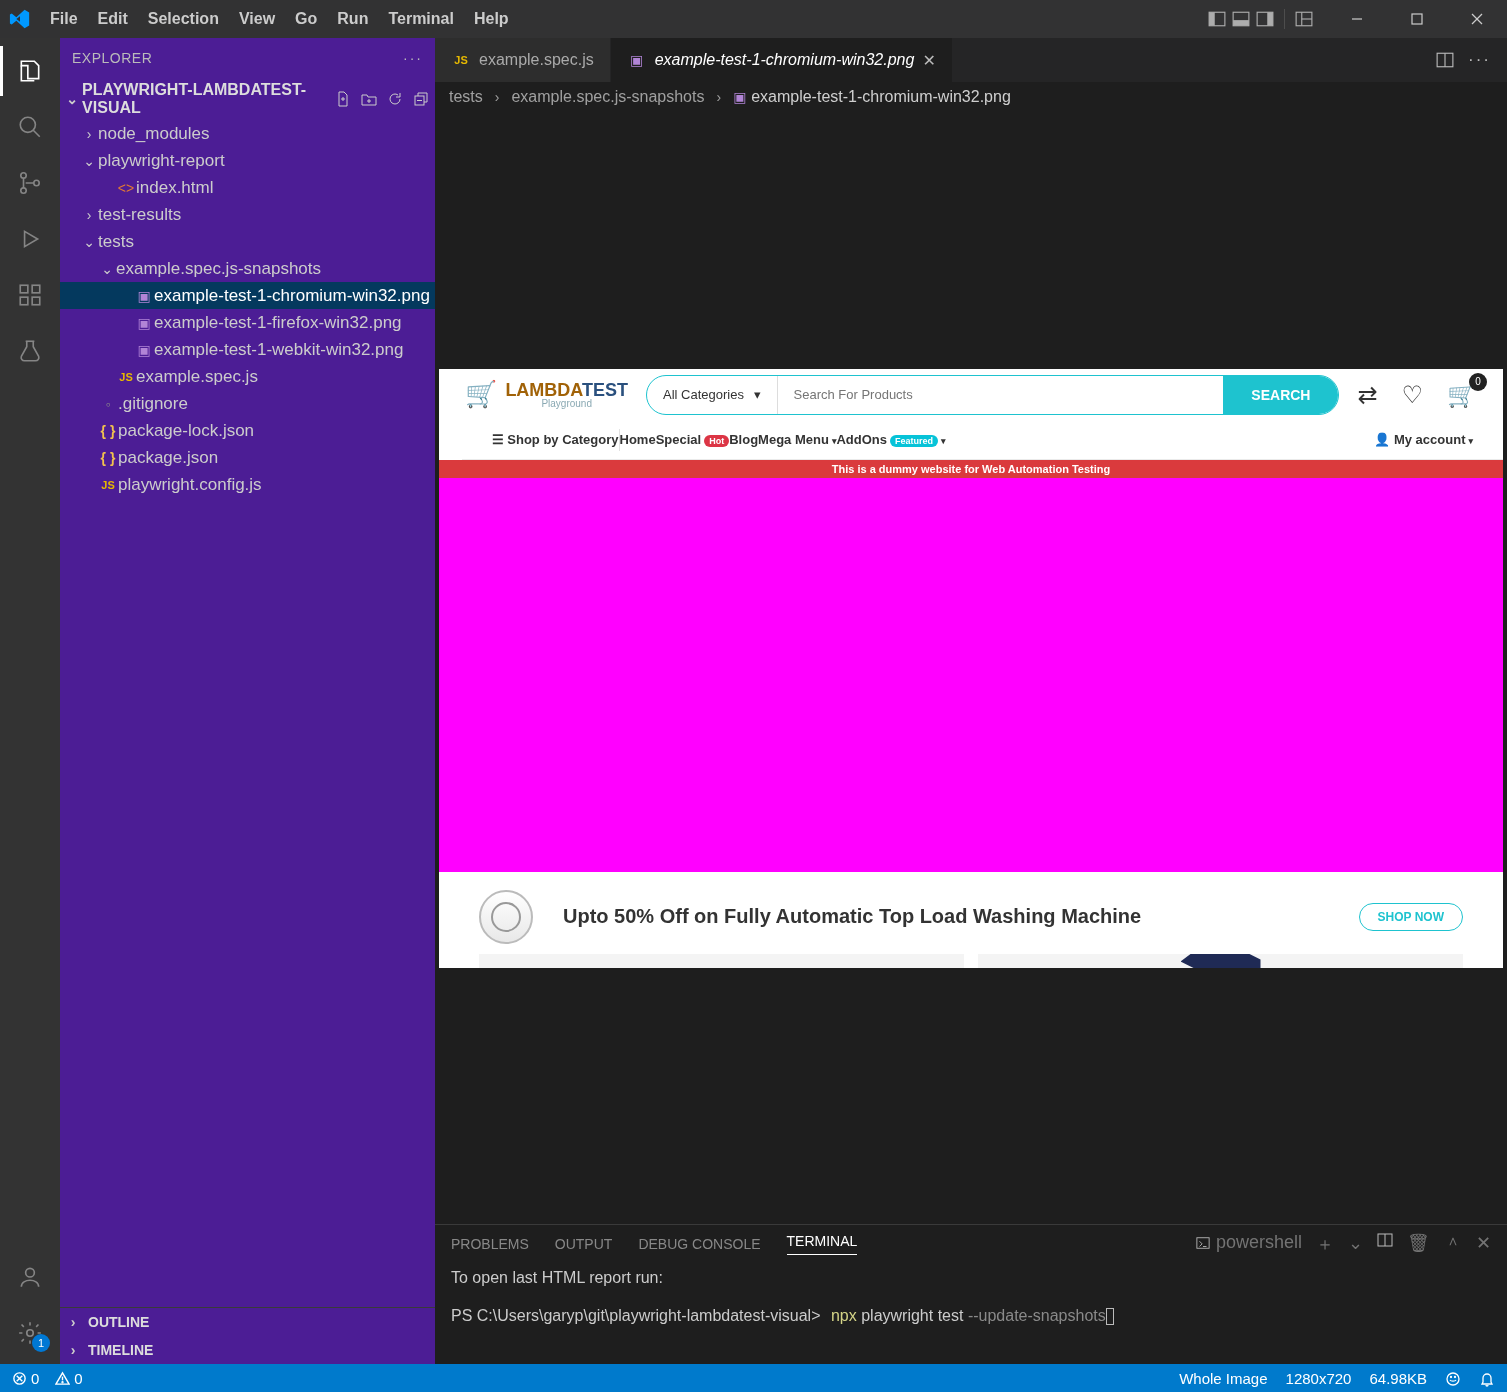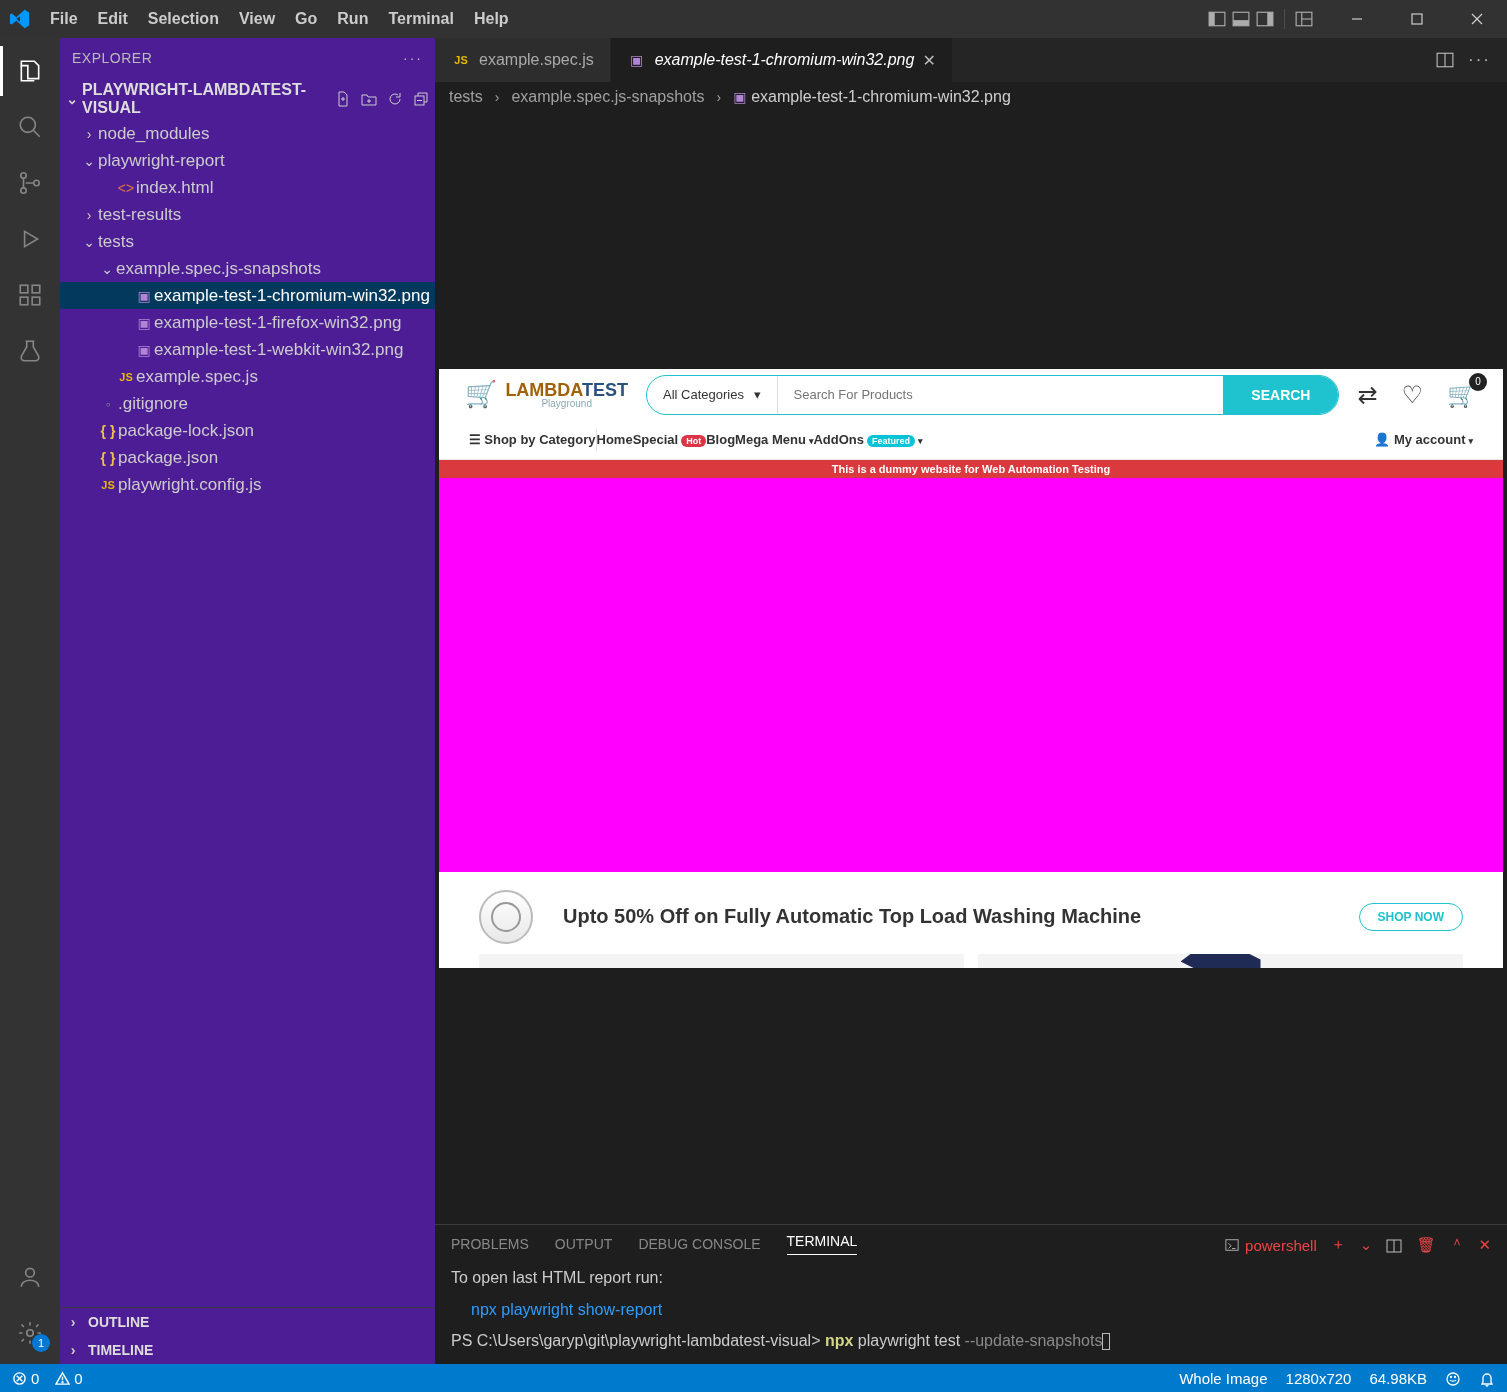--- a/index.html
+++ b/index.html
@@ -70,21 +70,21 @@
 .lt-logo .txt b{ color:#2a507e; font-weight:600; font-size:18px;}
 .lt-logo .txt b span{color:#a16207;}
 .lt-logo .txt small{ color:#8aa9b3; font-size:10px; display:block; text-align:center;}
 .search-wrap { flex:1; display:flex; align-items:center; border:1.5px solid #1ec3cf; border-radius:30px; overflow:hidden; height:40px; }
 .search-wrap .cat { padding:0 16px; border-right:1px solid #ddd; font-size:13px; display:flex; align-items:center; gap:10px; height:100%; }
 .search-wrap input { flex:1; border:none; outline:none; padding:0 16px; font-size:13px; color:#666; }
 .search-wrap .btn { background:#1ec3cf; color:#fff; padding:0 28px; font-weight:700; font-size:14px; height:100%; display:flex; align-items:center; border:none;}
 .pv-right { display:flex; align-items:center; gap:24px; font-size:24px; color:#333; }
 .pv-right .cart-rel{position:relative;}
 .pv-right .cart-badge{position:absolute;top:-8px;right:-10px;background:#222;color:#fff;border-radius:50%;width:18px;height:18px;font-size:10px;display:flex;justify-content:center;align-items:center;}
-.pv-nav { display:flex; align-items:center; padding:8px 30px; border-bottom:1px solid #eaeaea; font-size:13px; font-weight:600; color:#333;}
+.pv-nav { display:flex; align-items:center; padding:8px 30px; border-bottom:1px solid #eaeaea; font-size:13px; font-weight:600; color:#333;margin-left:23px;}
 .pv-nav .pill{background:#dc3545;color:#fff;font-size:9px;padding:1px 5px;border-radius:6px;margin-left:3px;font-weight:700;}
 .pv-nav .pill.teal{background:#06c3d8;}
 .pv-nav .caret{margin-left:3px;font-size:9px;}
 .pv-nav .navsep{width:1px;height:22px;background:#e2e2e2;}
 .banner { background:#da3a3d; color:#fff; text-align:center; font-size:11px; font-weight:600; padding:3px; }
 .diff-area { flex:1; background:#ff00ff; }
 .promo { display:flex; align-items:center; gap:30px; padding:18px 40px 10px; }
 .promo .wm-ic{ width:54px; height:54px; border:2px solid #bbb; border-radius:50%; position:relative; background:linear-gradient(#fff,#e8e8e8);}
 .promo .wm-ic::after{content:"";position:absolute;top:50%;left:50%;width:26px;height:26px;border:2px solid #999;border-radius:50%;transform:translate(-50%,-50%);}
 .promo .pt h3{font-size:20px;font-weight:700;color:#333;}
@@ -93,21 +93,21 @@
 .promo-cards{display:flex;gap:14px;padding:0 40px 0;}
 .promo-cards .pc{flex:1;height:14px;background:#f4f4f4;}
 .promo-cards .pc.shoe{display:flex;justify-content:center;align-items:flex-start;overflow:hidden;}
 .promo-cards .pc.shoe .shoe-shape{width:80px;height:20px;background:#1f2a55;clip-path:polygon(20% 100%,0 60%,20% 0,75% 0,100% 50%,100% 100%);transform:translateY(-4px);}
 
 
 .panel { height:140px; background:#1e1e1e; border-top:1px solid #3a3a3a; display:flex; flex-direction:column; font-family:Consolas,monospace;}
 .panel-tabs { display:flex; align-items:center; gap:26px; padding:0 16px; height:38px; font-size:14px; color:#888;}
 .panel-tabs span{cursor:pointer;}
 .panel-tabs .pt-active{color:#fff;border-bottom:1px solid #fff;padding-bottom:5px;}
-.panel-right{margin-left:auto;display:flex;align-items:flex-end;gap:14px;color:#ef4444;font-size:15px;}
+.panel-right{margin-left:auto;display:flex;align-items:flex-start;gap:14px;color:#737373;font-size:18px;}
 .panel-right .shell{display:flex;align-items:center;gap:6px;}
 .term { flex:1; padding:2px 16px; font-size:16px; color:#ccc; line-height:1.6; }
 .term .blue{color:#2d9cff;}
 .term .yellow{color:#d4d487;}
 .term .grey{color:#8a8a8a;}
 .cursor{display:inline-block;width:8px;height:17px;border:1px solid #bbb;vertical-align:middle;}
 
 
 .status-bar { height:28px; background:#007acc; display:flex; align-items:center; color:#fff; font-size:15px; padding:0 12px; gap:16px; }
 .status-bar .sb-right{margin-left:auto;display:flex;gap:18px;align-items:flex-end;}
@@ -461,25 +461,24 @@
               </svg>
             </span>
           <span>🗑</span>
           <span>＾</span>
           <span>✕</span>
         </div>
       </div>
       <div class="term">
         <div>To open last HTML report run:</div>
         <div style="height:6px;"></div>
-        <div style="padding-left:20px;"><span class="blue">npx playwright show-report</span></div>
         <div style="height:6px;"></div>
         <div>
           <span>PS C:\Users\garyp\git\playwright-lambdatest-visual&gt;</span>
-          <span class="yellow" style="font-weight:bold;">npx</span><span> playwright test </span><span class="grey">--update-snapshots</span><span class="cursor"></span>
+          <span class="yellow" style="margin-left:6px;">npx</span><span> playwright test </span><span class="grey">--update-snapshots</span><span class="cursor"></span>
         </div>
       </div>
     </div>
   </div>
 </div>
 
 <div class="status-bar">
   <span class="err-warn">
     <svg width="15" height="15" viewBox="0 0 16 16" fill="none" stroke="#fff" stroke-width="1.5">
         <circle cx="8" cy="8" r="6"></circle>

